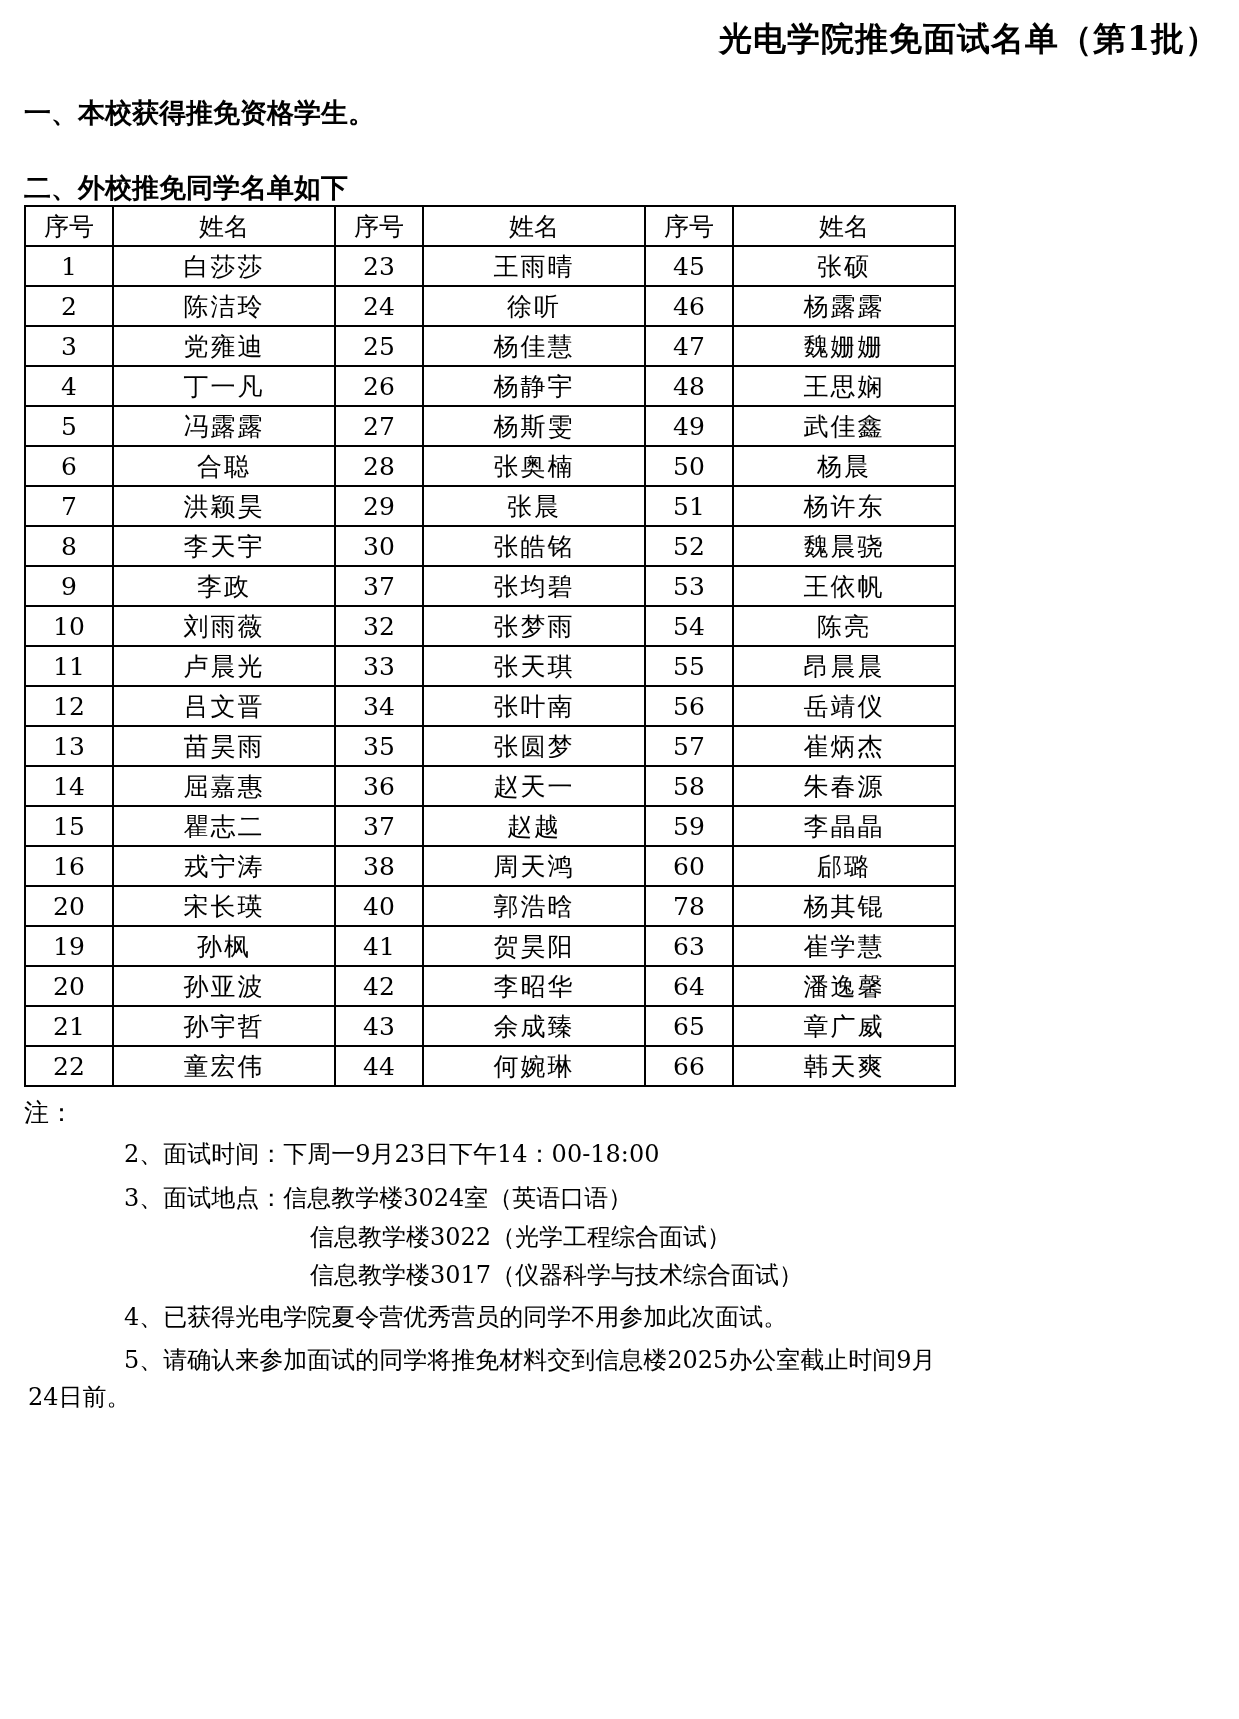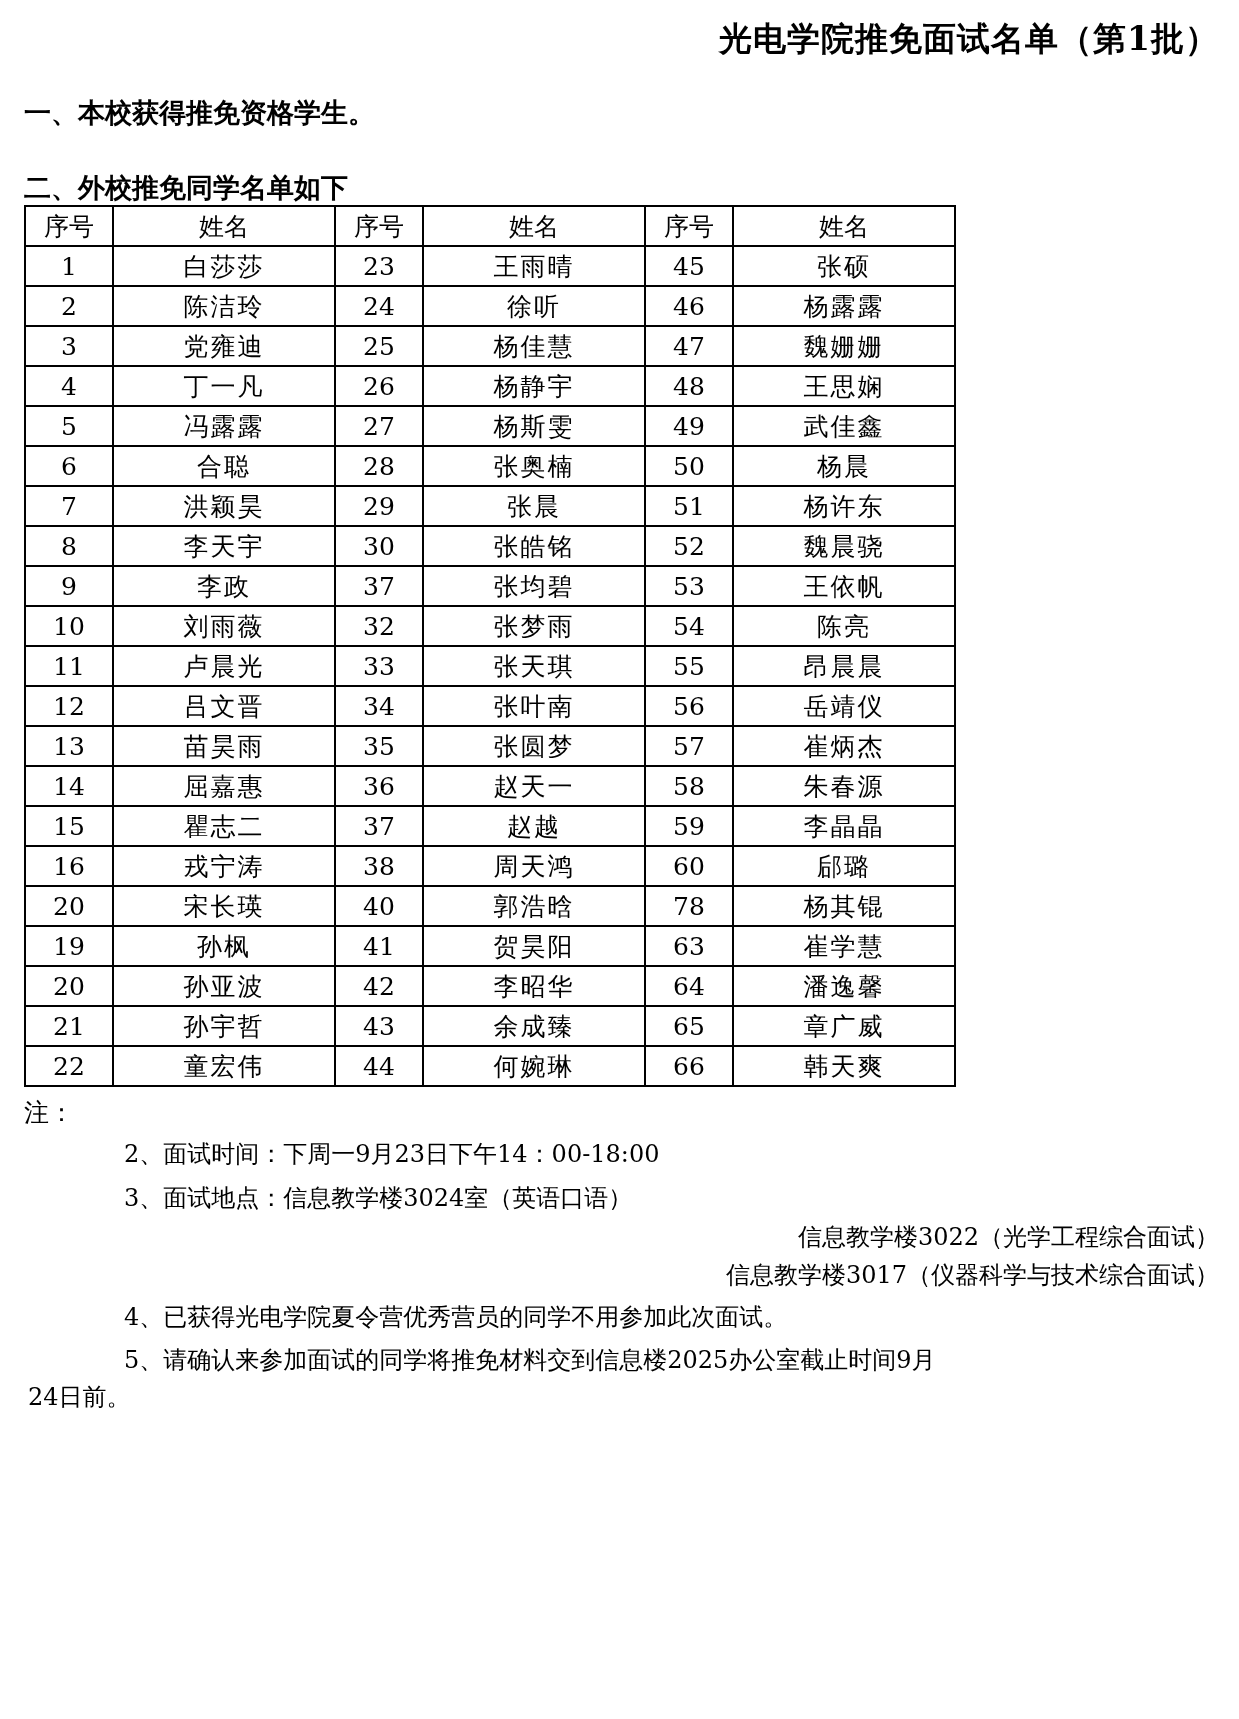--- a/index.html
+++ b/index.html
@@ -79,21 +79,20 @@
     line-height: 1.55;
     margin: 6px 0 0 0;
     padding-left: 104px;
     text-indent: 0;
   }
   .note-sub {
     font-size: 24px;
     line-height: 1.5;
     padding-left: 290px;
     margin-top: 2px;
-    text-align: right;
   }
   .note-wrap {
     padding-left: 104px;
     font-size: 24px;
     line-height: 1.55;
   }
 </style>
 </head>
 <body>
 

